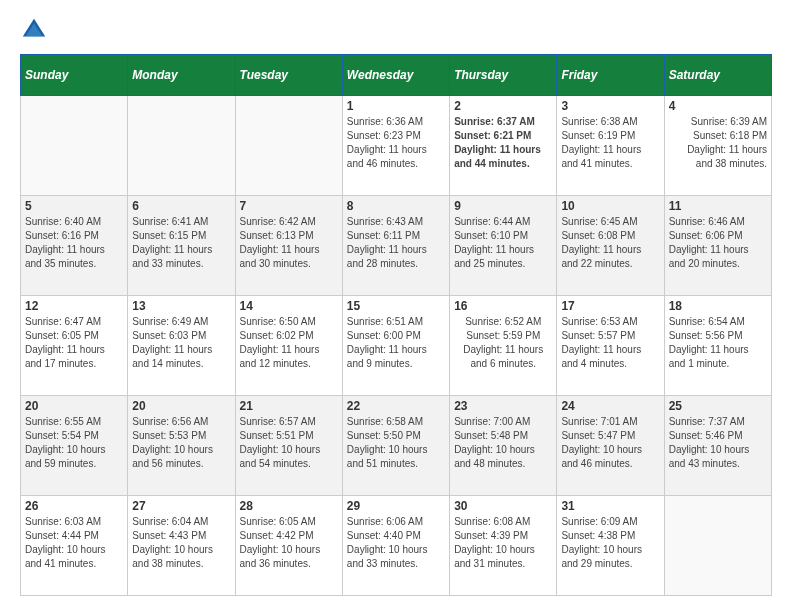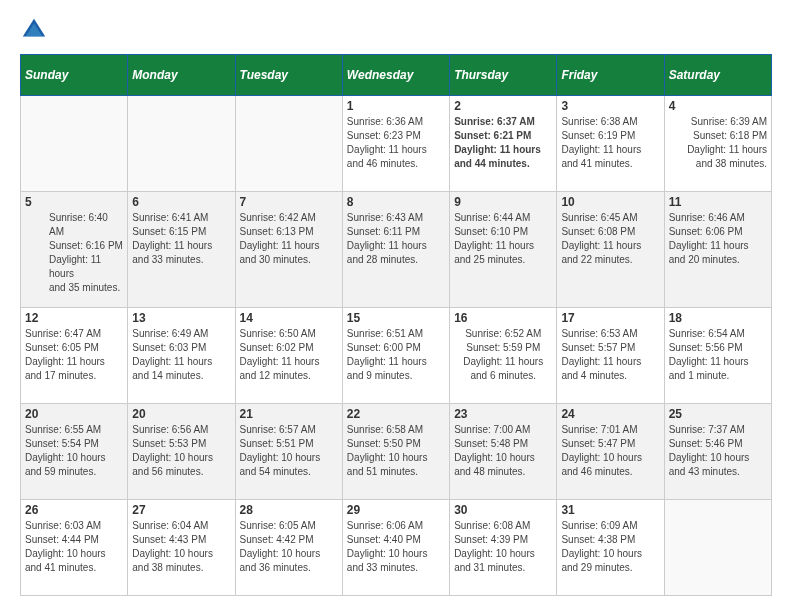--- a/index.html
+++ b/index.html
@@ -167,21 +167,21 @@
             <span class="day-number">4</span>
             <div class="day-info" style="white-space: pre-line; text-align: right;">Sunrise: 6:39 AM
 Sunset: 6:18 PM
 Daylight: 11 hours
 and 38 minutes.</div>
           </td>
         </tr>
         <tr class="row-alt">
           <td>
             <span class="day-number">5</span>
-            <div class="day-info" style="white-space: pre-line; margin-left: 24px;">Sunrise: 6:40 AM
+            <div class="day-info" style="white-space: pre-line;">Sunrise: 6:40 AM
 Sunset: 6:16 PM
 Daylight: 11 hours
 and 35 minutes.</div>
           </td>
           <td>
             <span class="day-number">6</span>
             <div class="day-info" style="white-space: pre-line;">Sunrise: 6:41 AM
 Sunset: 6:15 PM
 Daylight: 11 hours
 and 33 minutes.</div>

